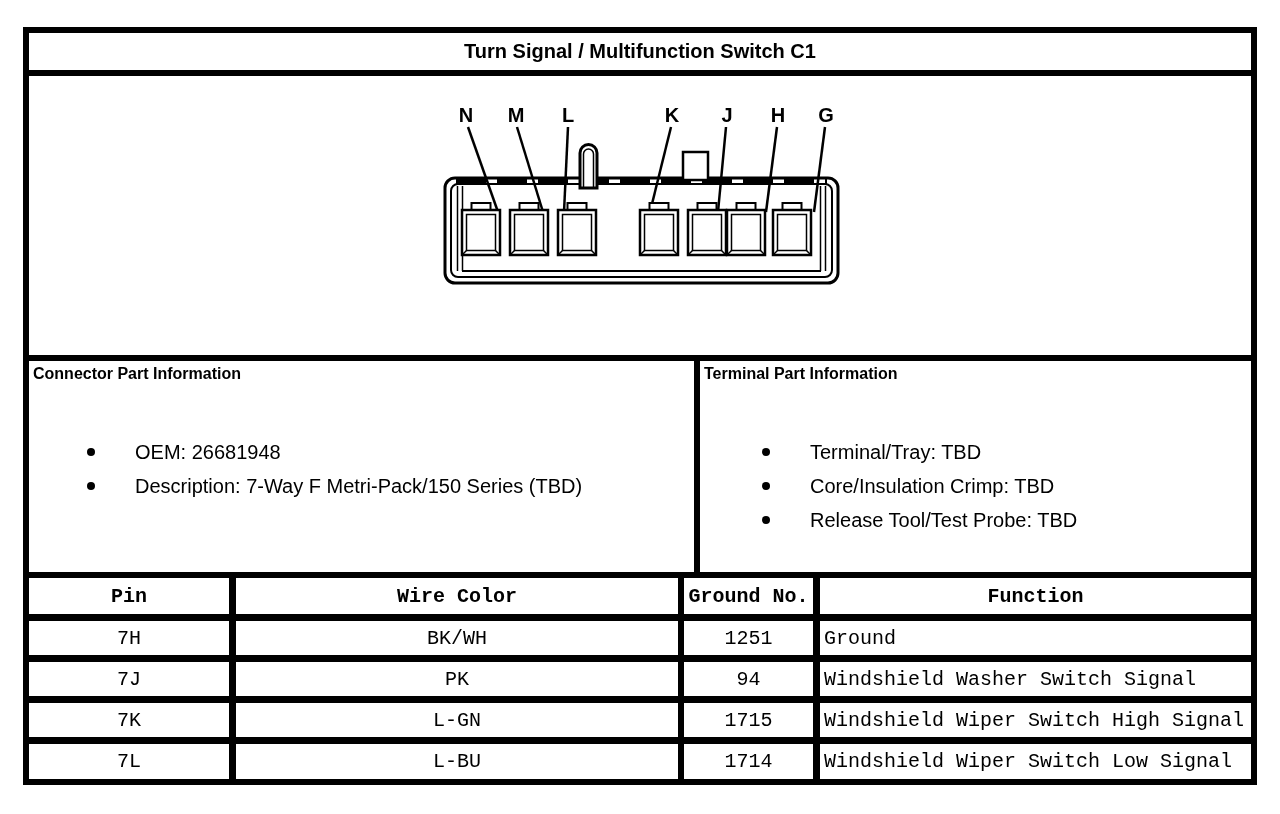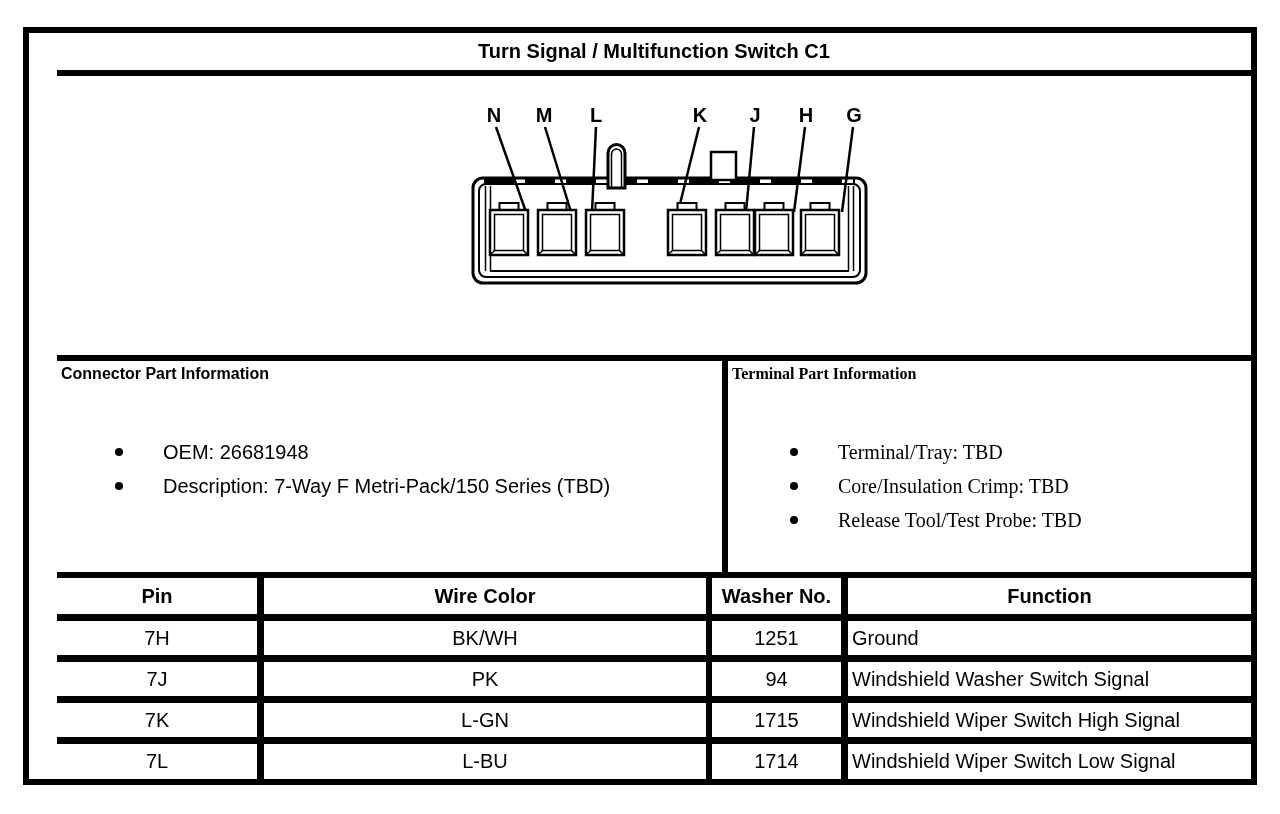--- a/index.html
+++ b/index.html
@@ -8,38 +8,38 @@
     font-family:"Liberation Sans", sans-serif;
     color:#000;
     position:relative;
     overflow:hidden;
   }
   #frame {
     position:absolute; left:23px; top:27px;
     width:1234px; height:758px;
     border:6px solid #000;
     background:#fff;
-    display:flex; flex-direction:column;padding-left:28px;
+    display:flex; flex-direction:column;
   }
   .titlebar {
     height:43px; border-bottom:6px solid #000;
     display:flex; align-items:center; justify-content:center;
     font-size:20px; font-weight:bold;
   }
   .diagram {
     height:285px; border-bottom:6px solid #000;
     position:relative;
   }
   .diagram svg { position:absolute; left:381px; top:19px; }
   .inforow {
     height:217px; border-bottom:6px solid #000;
     display:flex;
   }
   .info-left  { width:671px; border-right:6px solid #000; }
-  .info-right { flex:1;font-family:Liberation Serif, serif; }
+  .info-right { flex:1; }
   .info-heading {
     font-size:16px; font-weight:bold;
     padding:4px 0 0 4px;
   }
   .info-items { margin-top:52px; }
   .info-item {
     position:relative;
     padding-left:106px;
     line-height:34px;
     font-size:20px;
@@ -50,21 +50,21 @@
     width:8px; height:8px; border-radius:50%;
     background:#000;
   }
   .info-right .info-item { padding-left:110px; }
   .info-right .info-item::before { left:62px; }
   .thead { height:43px; border-bottom:7px solid #000; display:flex; font-weight:bold; }
   .trow  { height:41px; border-bottom:7px solid #000; display:flex; }
   .trow:last-child { height:35px; border-bottom:none; }
   .cell {
     display:flex; align-items:center; justify-content:center;
-    font-size:20px; overflow:hidden; white-space:nowrap;
+    font-size:20px; overflow:hidden; white-space:nowrap;font-family:Liberation Mono, monospace;
   }
   .col-pin     { width:207px; border-right:7px solid #000; }
   .col-wire    { width:448px; border-right:6px solid #000; }
   .col-circuit { width:136px; border-right:7px solid #000; }
   .col-func    { flex:1; }
   .trow .col-func { justify-content:flex-start; padding-left:4px; }
   svg text { font-family:"Liberation Sans", sans-serif; font-size:20px; font-weight:bold; }
 </style>
 </head>
 <body>
@@ -177,21 +177,21 @@
         <div class="info-item">Terminal/Tray: TBD</div>
         <div class="info-item">Core/Insulation Crimp: TBD</div>
         <div class="info-item">Release Tool/Test Probe: TBD</div>
       </div>
     </div>
   </div>
 
   <div class="thead">
     <div class="cell col-pin">Pin</div>
     <div class="cell col-wire">Wire Color</div>
-    <div class="cell col-circuit">Washer No.</div>
+    <div class="cell col-circuit">Ground No.</div>
     <div class="cell col-func">Function</div>
   </div>
 
   <div class="trow">
     <div class="cell col-pin">7H</div>
     <div class="cell col-wire">BK/WH</div>
     <div class="cell col-circuit">1251</div>
     <div class="cell col-func">Ground</div>
   </div>
 

